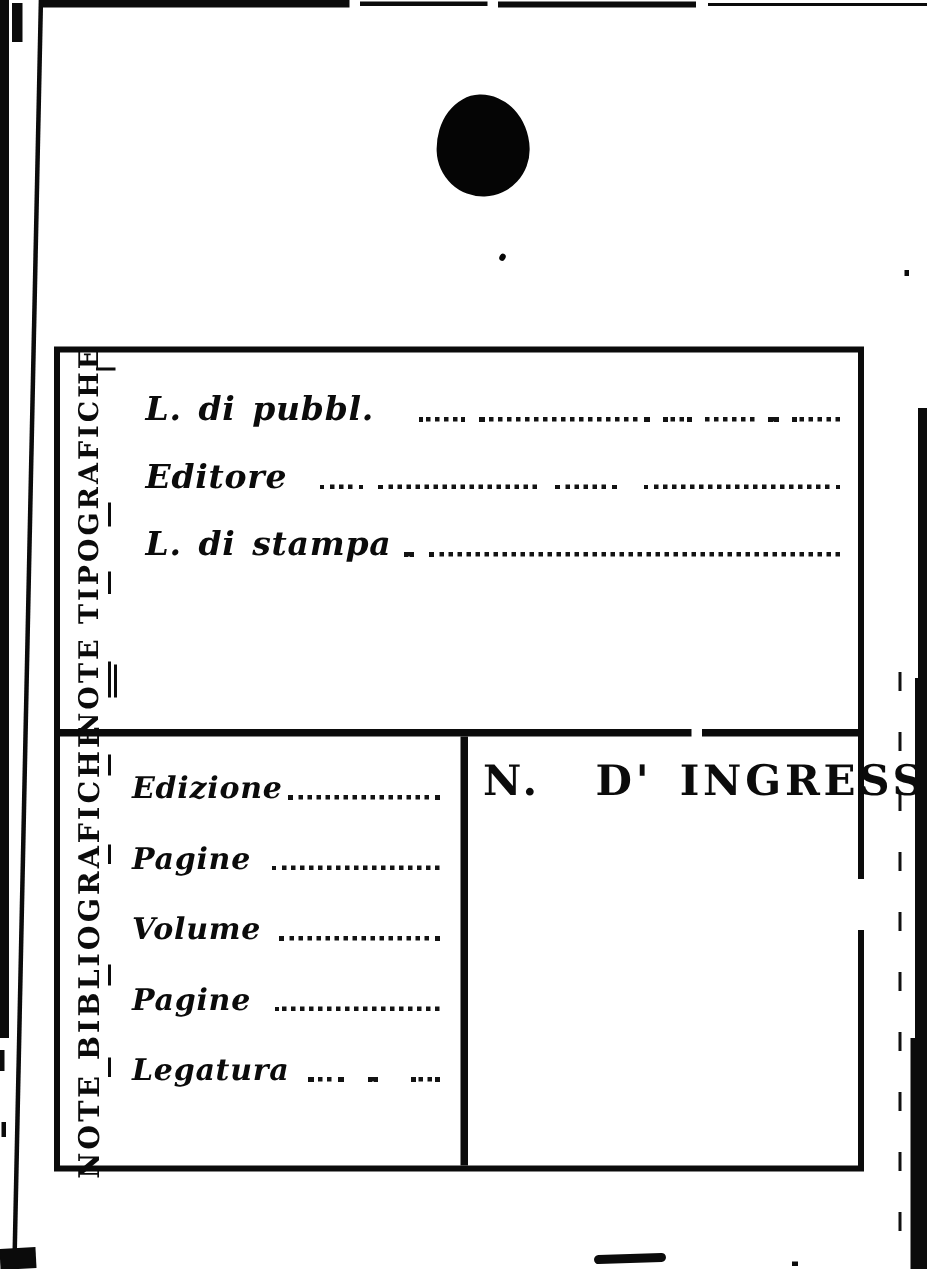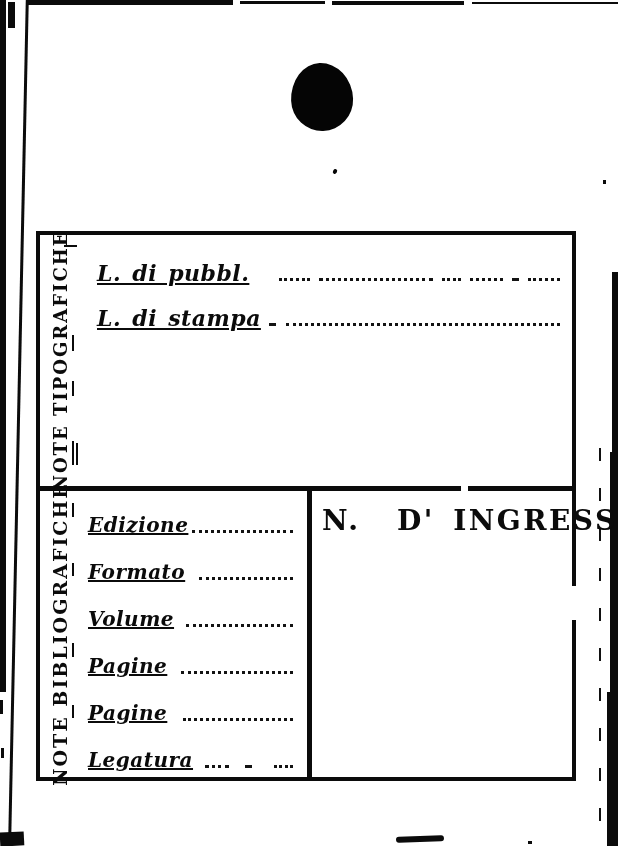--- a/index.html
+++ b/index.html
@@ -34,21 +34,21 @@
     transform:translate(-50%,-50%) rotate(-90deg);
     white-space:nowrap;font-weight:700;letter-spacing:2px;
   }
   .vlabel-top{font-size:18px;}
   .vlabel-bottom{font-size:19px;}
   .tick{position:absolute;background:#0b0b0b;}
 
   .rows{position:absolute;top:0;bottom:0;box-sizing:border-box;}
   .rows-top{left:40px;right:0;padding:26px 12px 0 17px;}
   .rows-bottom{left:40px;width:227px;padding:22px 14px 0 8px;}
-  .row{display:flex;align-items:flex-end;height:24px;text-decoration:underline;}
+  .row{display:flex;align-items:flex-end;height:24px;}
   .rows-top .row{margin-bottom:21px;}
   .rows-bottom .row{margin-bottom:23px;justify-content:flex-end;}
   .flabel{
     font-style:italic;font-weight:700;line-height:24px;white-space:nowrap;
     letter-spacing:0.5px;word-spacing:3px;
   }
   .rows-top .flabel{font-size:22px;}
   .rows-bottom .flabel{font-size:20px;}
   .ld{display:block;height:0;border-bottom:3px dotted #131313;margin-bottom:4px;}
 
@@ -113,20 +113,27 @@
         <div class="row">
           <span class="flabel">L. di pubbl.</span>
           <i class="ld" style="flex:0.9;margin-left:30px"></i>
           <i class="ld" style="flex:3.4;margin-left:9px"></i>
           <i class="ld" style="flex:0.55;margin-left:9px"></i>
           <i class="ld" style="flex:1.0;margin-left:9px"></i>
           <i class="ld" style="flex:0.2;margin-left:9px"></i>
           <i class="ld" style="flex:0.95;margin-left:9px"></i>
         </div>
         <div class="row">
+          <span class="flabel">Editore</span>
+          <i class="ld" style="flex:0.7;margin-left:22px"></i>
+          <i class="ld" style="flex:2.6;margin-left:10px"></i>
+          <i class="ld" style="flex:1.0;margin-left:12px"></i>
+          <i class="ld" style="flex:3.2;margin-left:18px"></i>
+        </div>
+        <div class="row">
           <span class="flabel">L. di stampa</span>
           <i class="ld" style="flex:0.12;margin-left:8px"></i>
           <i class="ld" style="flex:5;margin-left:10px"></i>
         </div>
       </div>
     </div>
 
     <div class="hdivider"></div>
 
     <div class="sec sec-bottom">
@@ -136,30 +143,26 @@
         <div class="tick" style="left:32px;top:72px;width:2px;height:13px"></div>
         <div class="tick" style="left:32px;top:152px;width:2px;height:14px"></div>
         <div class="tick" style="left:32px;top:214px;width:2px;height:13px"></div>
       </div>
       <div class="rows rows-bottom">
         <div class="row">
           <span class="flabel">Edizione</span>
           <i class="ld" style="flex:1;margin-left:4px"></i>
         </div>
         <div class="row">
-          <span class="flabel">Formato</span>
+          <span class="flabel">Pagine</span>
           <i class="ld" style="flex:1;margin-left:14px"></i>
         </div>
         <div class="row">
           <span class="flabel">Volume</span>
           <i class="ld" style="flex:1;margin-left:12px"></i>
-        </div>
-        <div class="row">
-          <span class="flabel">Pagine</span>
-          <i class="ld" style="flex:1;margin-left:14px"></i>
         </div>
         <div class="row">
           <span class="flabel">Pagine</span>
           <i class="ld" style="flex:1;margin-left:16px"></i>
         </div>
         <div class="row">
           <span class="flabel">Legatura</span>
           <i class="ld" style="flex:0.5;margin-left:12px"></i>
           <i class="ld" style="flex:0.15;margin-left:16px"></i>
           <i class="ld" style="flex:0.4;margin-left:22px"></i>

